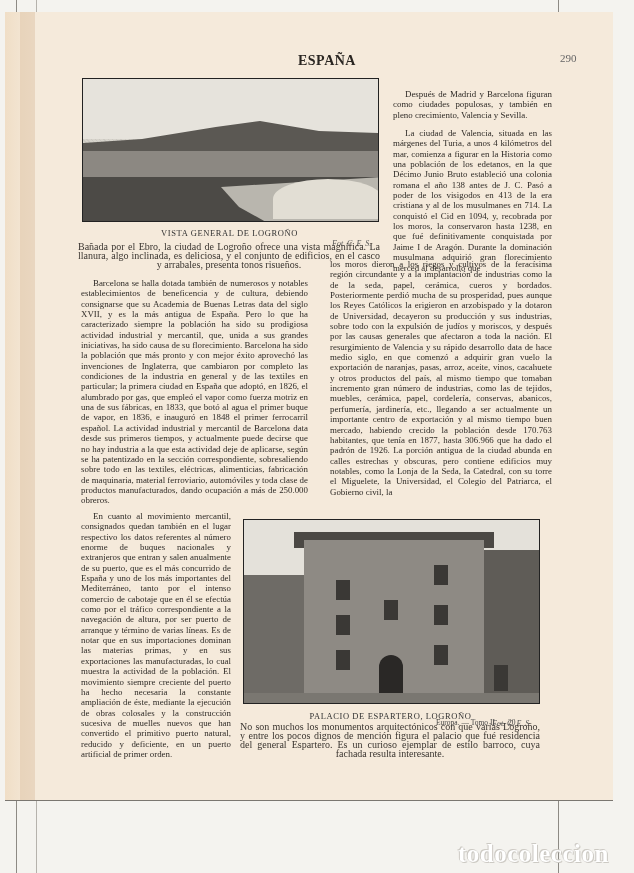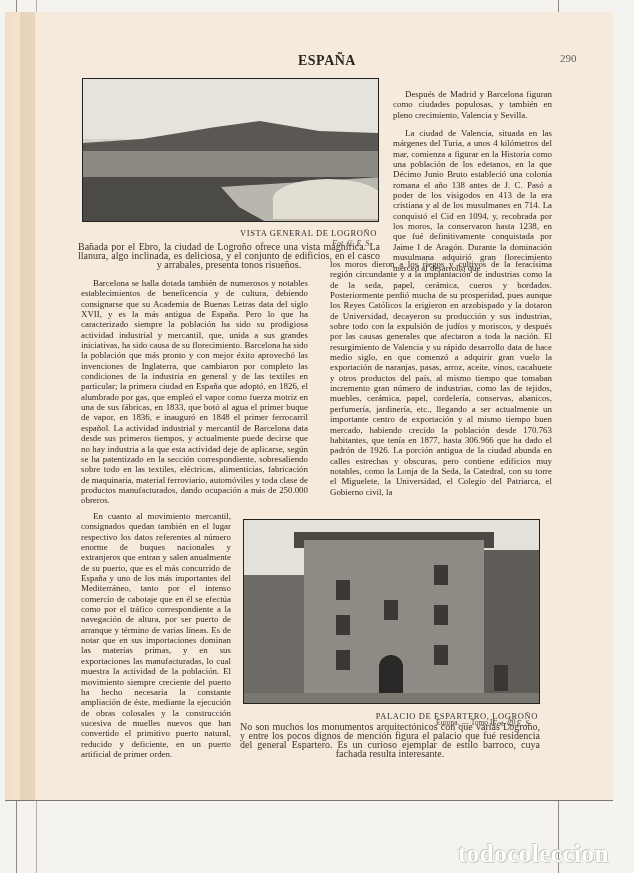--- a/index.html
+++ b/index.html
@@ -38,21 +38,21 @@
   .photo2 { left:243px; top:519px; width:295px; height:183px; background-color:#bdb9b1; overflow:hidden; }
   .photo2 .sky { position:absolute; left:0; top:0; right:0; height:55px; background:#e4e1da; }
   .photo2 .bldg-left { position:absolute; left:0; top:55px; width:60px; height:128px; background:#6e6b66; }
   .photo2 .bldg-main { position:absolute; left:60px; top:20px; width:180px; height:163px; background:#8e8a84; }
   .photo2 .roof { position:absolute; left:50px; top:12px; width:200px; height:16px; background:#4b4844; }
   .photo2 .bldg-right { position:absolute; left:240px; top:30px; width:55px; height:153px; background:#5f5c57; }
   .photo2 .door { position:absolute; left:135px; top:135px; width:24px; height:40px; background:#2a2826; border-radius:12px 12px 0 0; }
   .photo2 .win { position:absolute; width:14px; height:20px; background:#3a3835; }
   .photo2 .street { position:absolute; left:0; right:0; bottom:0; height:10px; background:#7a7771; }
   .credit { position:absolute; font-style:italic; font-size:8px; color:#555;margin-top:12px; }
-  .caption-title { position:absolute; font-size:8.5px; letter-spacing:0.6px; color:#333; text-align:right; }
+  .caption-title { position:absolute; font-size:8.5px; letter-spacing:0.6px; color:#333; text-align:center; }
   .caption-body { position:absolute; font-size:10px; line-height:9px; text-align:justify; text-align-last:center; color:#3a3530; }
   .col { position:absolute; font-size:8.9px; line-height:10.35px; text-align:justify; color:#2f2b27; }
   .col p { margin:8px; text-indent:12px; }
   .footer-ref { position:absolute; left:436px; top:718px; font-size:7.5px; color:#444; }
   .watermark {
     position:absolute; left:458px; top:840px; font-family:Liberation Serif, serif;
     font-size:25px; font-weight:bold; color:#ffffff; letter-spacing:0.5px;
     text-shadow: 0 0 1px #b8b5b0, 1px 1px 0 #cfccc6, -1px -1px 0 #cfccc6;
   }
 </style>

